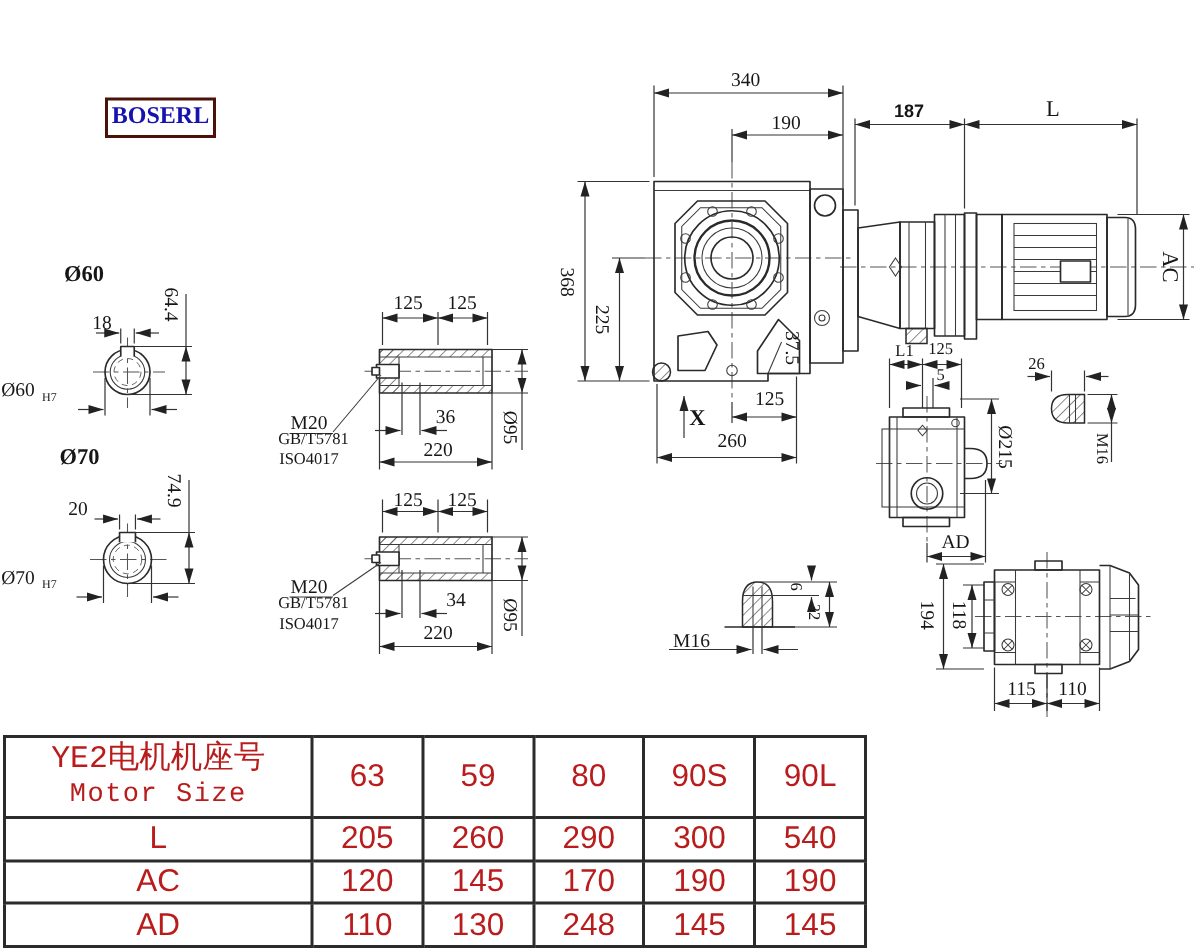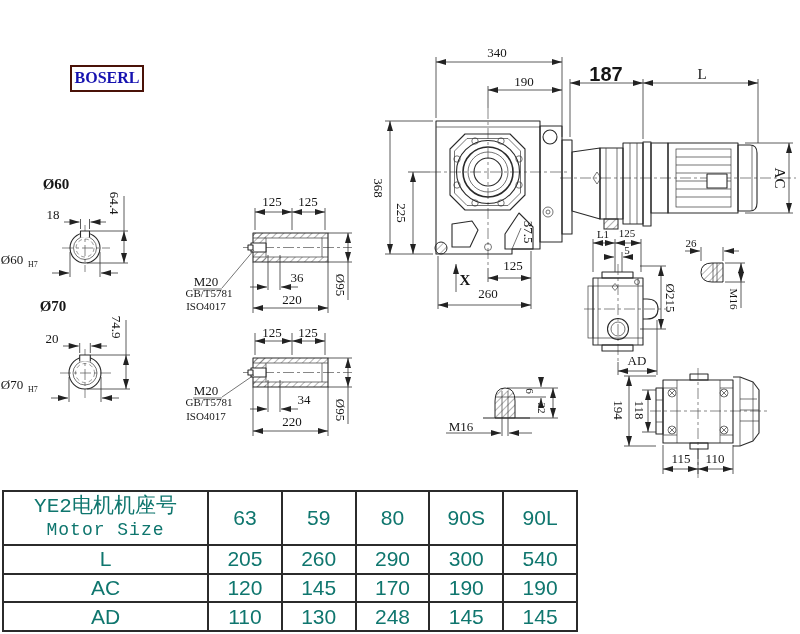--- a/index.html
+++ b/index.html
@@ -19,29 +19,29 @@
   .dsh{stroke:#555;stroke-width:0.6;fill:none;stroke-dasharray:4 3;}
   .ar{marker-end:url(#arw);}
   .ar2{marker-start:url(#arw);marker-end:url(#arw);}
   .hat{fill:url(#ht);stroke:#2a2a2a;stroke-width:1;}
   .wht{fill:#fff;}
   .labels span{position:absolute;transform:translate(-50%,-50%);
         font-family:"Liberation Serif",serif;font-size:13px;color:#161616;white-space:nowrap;}
   .labels span.v{transform:translate(-50%,-50%) rotate(90deg);}
   .labels span.small{font-size:11px;}
   .labels span.name{font-size:15px;font-weight:bold;}
-  .labels span.sbold{font-family:"Liberation Sans",sans-serif;font-weight:bold;font-size:20px;}
+  .labels span.sbold{font-family:"Liberation Sans",sans-serif;font-weight:bold;font-size:12px;}
   .labels span.big{font-size:15px;}
   .labels span.xm{font-size:15px;font-weight:bold;}
   .labels span.la{transform:none;}
   sup{font-size:8px;padding-left:16px;}
   table.spec{position:absolute;left:2px;top:490px;width:576px;height:142px;border-collapse:collapse;
         table-layout:fixed;background:#fff;}
   table.spec td{border:2px solid #2b2b2b;text-align:center;vertical-align:middle;
-        font-size:21px;color:#0f766e;padding:0;}
+        font-size:21px;color:#b91c1c;padding:0;}
   td.hcell{width:203px;}
   .hcn{font-size:21px;line-height:24px;font-family:"Liberation Mono",monospace;}
   .hen{font-size:18px;line-height:23px;font-family:"Liberation Mono",monospace;letter-spacing:1px;}
   td.rowlab{font-size:20px;}
 </style>
 </head>
 <body>
 
 <div class="page">
 
@@ -292,21 +292,21 @@
     <span class="v" style="left:401px;top:213px">225</span>
     <span class="v" style="left:528px;top:232px">37.5</span>
     <span style="left:513px;top:266px">125</span>
     <span style="left:488px;top:294px">260</span>
     <span class="xm" style="left:465px;top:280px">X</span>
     <span class="small" style="left:603px;top:234px">L1</span>
     <span class="small" style="left:627px;top:233px">125</span>
     <span class="small" style="left:627px;top:250px">5</span>
 
     <span class="name" style="left:56px;top:184px">Ø60</span>
-    <span style="left:53px;top:215px">18</span>
+    <span style="left:68px;top:215px">18</span>
     <span class="v" style="left:114px;top:203px">64.4</span>
     <span class="la" style="left:12px;top:260px"><span>Ø60</span><sup>H7</sup></span>
 
     <span class="name" style="left:53px;top:306px">Ø70</span>
     <span style="left:52px;top:339px">20</span>
     <span class="v" style="left:116px;top:327px">74.9</span>
     <span class="la" style="left:12px;top:385px"><span>Ø70</span><sup>H7</sup></span>
 
     <span style="left:272px;top:202px">125</span>
     <span style="left:308px;top:202px">125</span>

